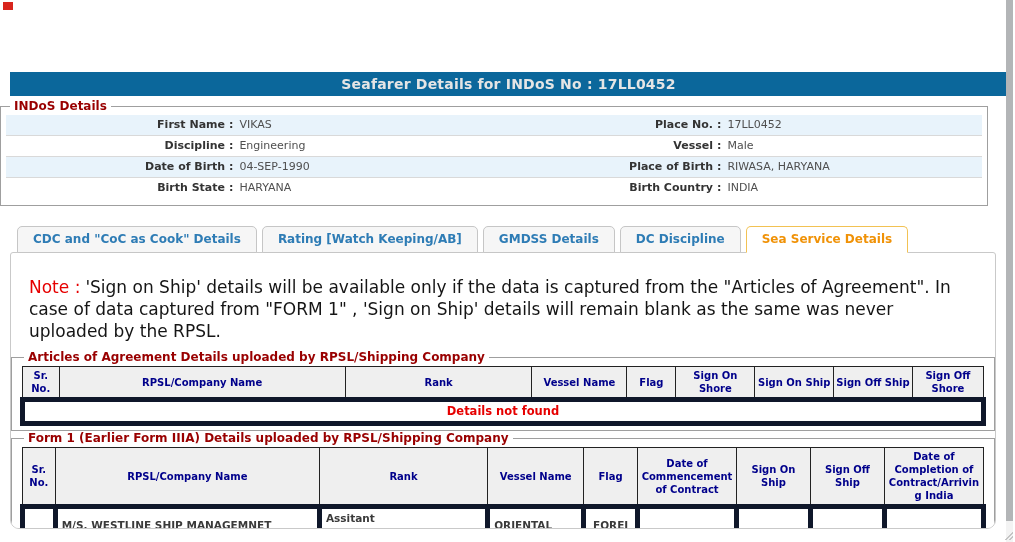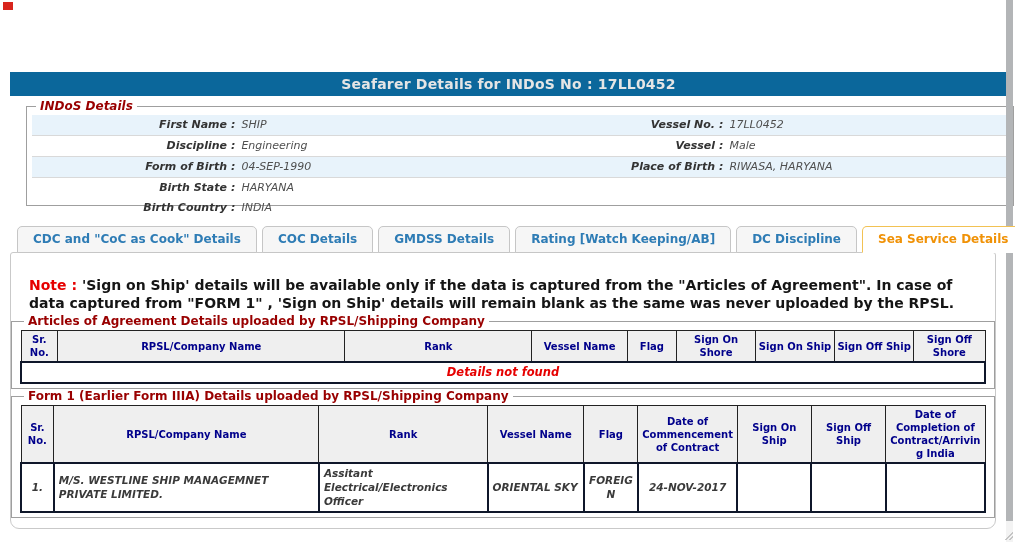--- a/index.html
+++ b/index.html
@@ -8,46 +8,46 @@
     background:#ffffff;
     font-family:"DejaVu Sans","Liberation Sans",sans-serif;
   }
   .broken-img{position:absolute;left:3px;top:2px;width:10px;height:8px;background:#d8251d;}
   
   .header-bar{position:absolute;left:10px;top:72px;width:997px;height:24px;background:#0b679b;}
   .header-bar span{display:block;text-align:center;line-height:24px;color:#e5e5e5;font-weight:bold;font-size:14px;letter-spacing:.2px;}
   
   fieldset.fs{border:1px solid #9f9f9f;background:#fff;margin:0;}
   fieldset.fs legend{font-size:12px;font-weight:bold;color:#990000;padding:0 4px;margin-left:4px;}
-  .indos{position:absolute;left:26px;top:99px;width:976px;padding:2px 5px 7px;font-style:italic;}
+  .indos{position:absolute;left:0;top:99px;width:976px;padding:2px 5px 7px;}
   .detail-row{display:flex;height:20px;line-height:20px;font-size:11px;border-bottom:1px solid #d9d9d9;}
-  .detail-row:last-child{border-bottom:none;flex-direction:column;}
+  .detail-row:last-child{border-bottom:none;}
   .detail-row.alt{background:#e8f3fb;}
-  .half{display:flex;width:50%;}
+  .half{display:flex;width:50%;padding-left:24px;}
   .dlabel{width:195px;text-align:right;font-weight:bold;color:#333;white-space:nowrap;}
   .dcolon{font-weight:bold;color:#333;margin:0 6px 0 4px;}
   .dvalue{color:#4f4f4f;white-space:nowrap;}
   
   .tabs{position:absolute;left:17px;top:226px;display:flex;gap:5px;height:27px;z-index:3;}
   .tab{box-sizing:border-box;height:27px;line-height:25px;padding:0 15px;background:#f6f6f6;
        border:1px solid #c6c6c6;border-radius:5px 5px 0 0;color:#2e7cb5;font-weight:bold;font-size:12px;
        white-space:nowrap;cursor:pointer;}
   .tab.active{background:#ffffff;border-color:#f2c254;border-bottom-color:#ffffff;color:#f09207;}
   
   .panel{position:absolute;left:10px;top:252px;width:986px;height:277px;box-sizing:border-box;
          border:1px solid #c9c9c9;border-radius:3px 3px 9px 9px;background:#fff;overflow:hidden;}
-  .note{margin:23px 18px 2px;font-size:14px;font-weight:bold;color:#151515;line-height:1.3;}
+  .note{margin:23px 18px 8px;font-size:17px;font-weight:normal;color:#151515;line-height:1.3;}
   .note-prefix{color:#e60000;margin-right:5px;}
   .tablefs{margin:13px 28px 0 20px;padding:2px 8px 4px;}
   .tablefs legend{font-size:11.5px;}
   table.grid{width:100%;border-collapse:collapse;table-layout:fixed;}
   .grid th{background:#efefef;color:#00008b;font-weight:bold;font-size:10px;border:1px solid #222;
            padding:2px 2px;text-align:center;line-height:1.3;overflow-wrap:break-word;}
-  .grid td{border:2px solid #0f172a;font-size:10.5px;font-weight:bold;color:#3a3a3a;padding:3px 4px;
-           line-height:1.3;overflow-wrap:break-word;font-style:italic;}
+  .grid td{border:5px solid #0f172a;font-size:10.5px;font-weight:bold;color:#3a3a3a;padding:3px 4px;
+           line-height:1.3;overflow-wrap:break-word;}
   td.center{text-align:center;}
   td.empty{color:#e60000;text-align:center;font-size:11.5px;padding:2px;}
   
   .sb-track{position:absolute;right:2px;top:0;width:7px;height:542px;background:#f3f3f3;}
   .sb-thumb{position:absolute;right:2px;top:0;width:7px;height:521px;background:#b3b5b7;}
   .grip{position:absolute;right:2px;bottom:2px;width:9px;height:9px;
         background:linear-gradient(135deg,transparent 55%,#c4c4c4 55%,#c4c4c4 65%,transparent 65%,transparent 75%,#c4c4c4 75%,#c4c4c4 85%,transparent 85%);}
 </style>
 </head>
 <body>
@@ -58,45 +58,45 @@
   <span>Seafarer Details for INDoS No : 17LL0452</span>
 </div>
 
 <fieldset class="fs indos">
   <legend>INDoS Details</legend>
 
   <div class="detail-row alt">
     <div class="half">
       <span class="dlabel">First Name</span>
         <span class="dcolon">:</span>
-        <span class="dvalue">SHIP</span>
-    </div>
-    <div class="half">
-      <span class="dlabel">Vessel No.</span>
+        <span class="dvalue">VIKAS</span>
+    </div>
+    <div class="half">
+      <span class="dlabel">Place No.</span>
         <span class="dcolon">:</span>
         <span class="dvalue">17LL0452</span>
     </div>
   </div>
 
   <div class="detail-row">
     <div class="half">
       <span class="dlabel">Discipline</span>
         <span class="dcolon">:</span>
         <span class="dvalue">Engineering</span>
     </div>
     <div class="half">
       <span class="dlabel">Vessel</span>
         <span class="dcolon">:</span>
         <span class="dvalue">Male</span>
     </div>
   </div>
 
   <div class="detail-row alt">
     <div class="half">
-      <span class="dlabel">Form of Birth</span>
+      <span class="dlabel">Date of Birth</span>
         <span class="dcolon">:</span>
         <span class="dvalue">04-SEP-1990</span>
     </div>
     <div class="half">
       <span class="dlabel">Place of Birth</span>
         <span class="dcolon">:</span>
         <span class="dvalue">RIWASA, HARYANA</span>
     </div>
   </div>
 
@@ -109,23 +109,22 @@
     <div class="half">
       <span class="dlabel">Birth Country</span>
         <span class="dcolon">:</span>
         <span class="dvalue">INDIA</span>
     </div>
   </div>
 </fieldset>
 
 <div class="tabs">
   <div class="tab">CDC and "CoC as Cook" Details</div>
-  <div class="tab">COC Details</div>
+  <div class="tab">Rating [Watch Keeping/AB]</div>
   <div class="tab">GMDSS Details</div>
-  <div class="tab">Rating [Watch Keeping/AB]</div>
   <div class="tab">DC Discipline</div>
   <div class="tab active">Sea Service Details</div>
 
 </div>
 
 <div class="panel">
 
   <div class="note">
     <span class="note-prefix">Note :</span><span class="note-text">'Sign on Ship' details will be available only if the data is captured from the "Articles of Agreement". In case of data captured from "FORM 1" , 'Sign on Ship' details will remain blank as the same was never uploaded by the RPSL.</span>
   </div>

